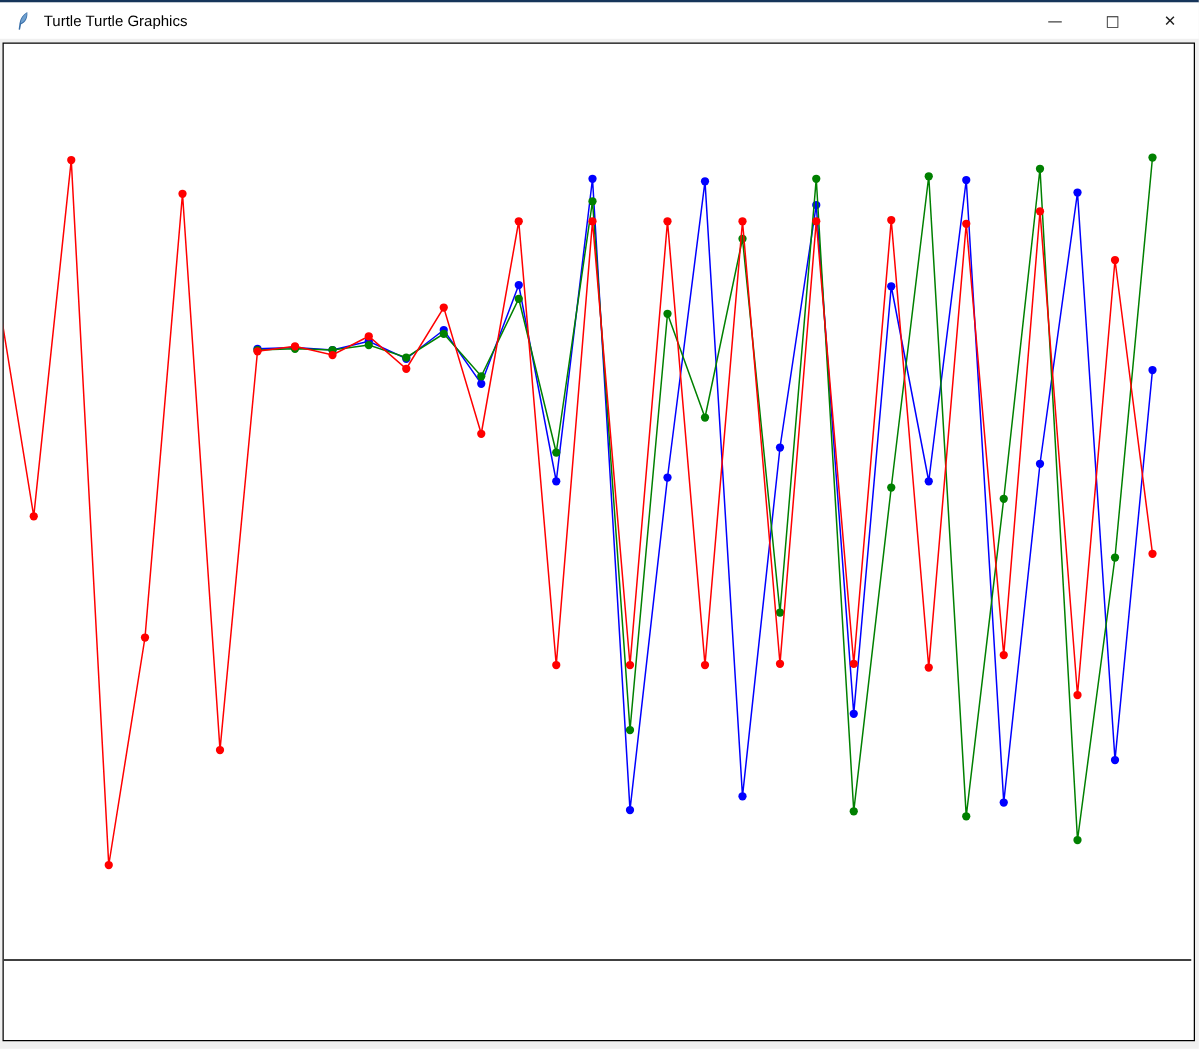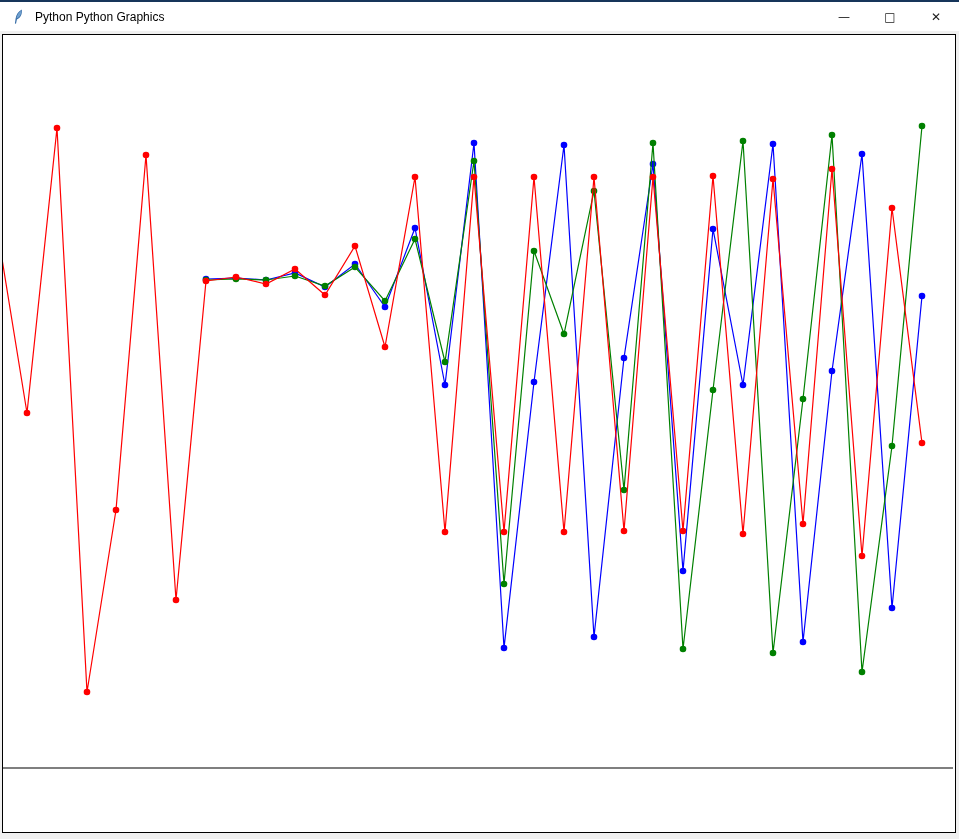--- a/index.html
+++ b/index.html
@@ -40,21 +40,21 @@
 </head>
 <body>
 
 <div class="window-top-edge"></div>
 
 <div class="titlebar">
   <svg class="app-icon" viewBox="0 0 16 16" aria-hidden="true">
     <path d="M10.8 0.6 C7.2 2.6 5.2 5.8 4.6 9.6 L3.9 14.6 L5.0 14.7 L5.9 10.4 C9.4 9.2 11.4 5.4 10.8 0.6 Z" fill="#3a6fa8"></path>
     <path d="M10.4 1.4 C7.6 3.2 6.0 5.9 5.5 9.2 L5.9 9.3 C8.7 8.2 10.4 5.3 10.4 1.4 Z" fill="#6fa0cf"></path>
   </svg>
-  <div class="window-title">Python Python Graphics</div>
+  <div class="window-title">Turtle Turtle Graphics</div>
   <div class="titlebar-buttons">
     <div class="tb-btn min">—</div>
     <div class="tb-btn max">□</div>
     <div class="tb-btn close">✕</div>
   </div>
 </div>
 
 <div class="canvas-frame">
   <svg id="plot" width="952" height="797" viewBox="3 35 952 797">
       <line x1="3" y1="768" x2="953" y2="768" stroke="#000000" stroke-width="1.2"></line>

